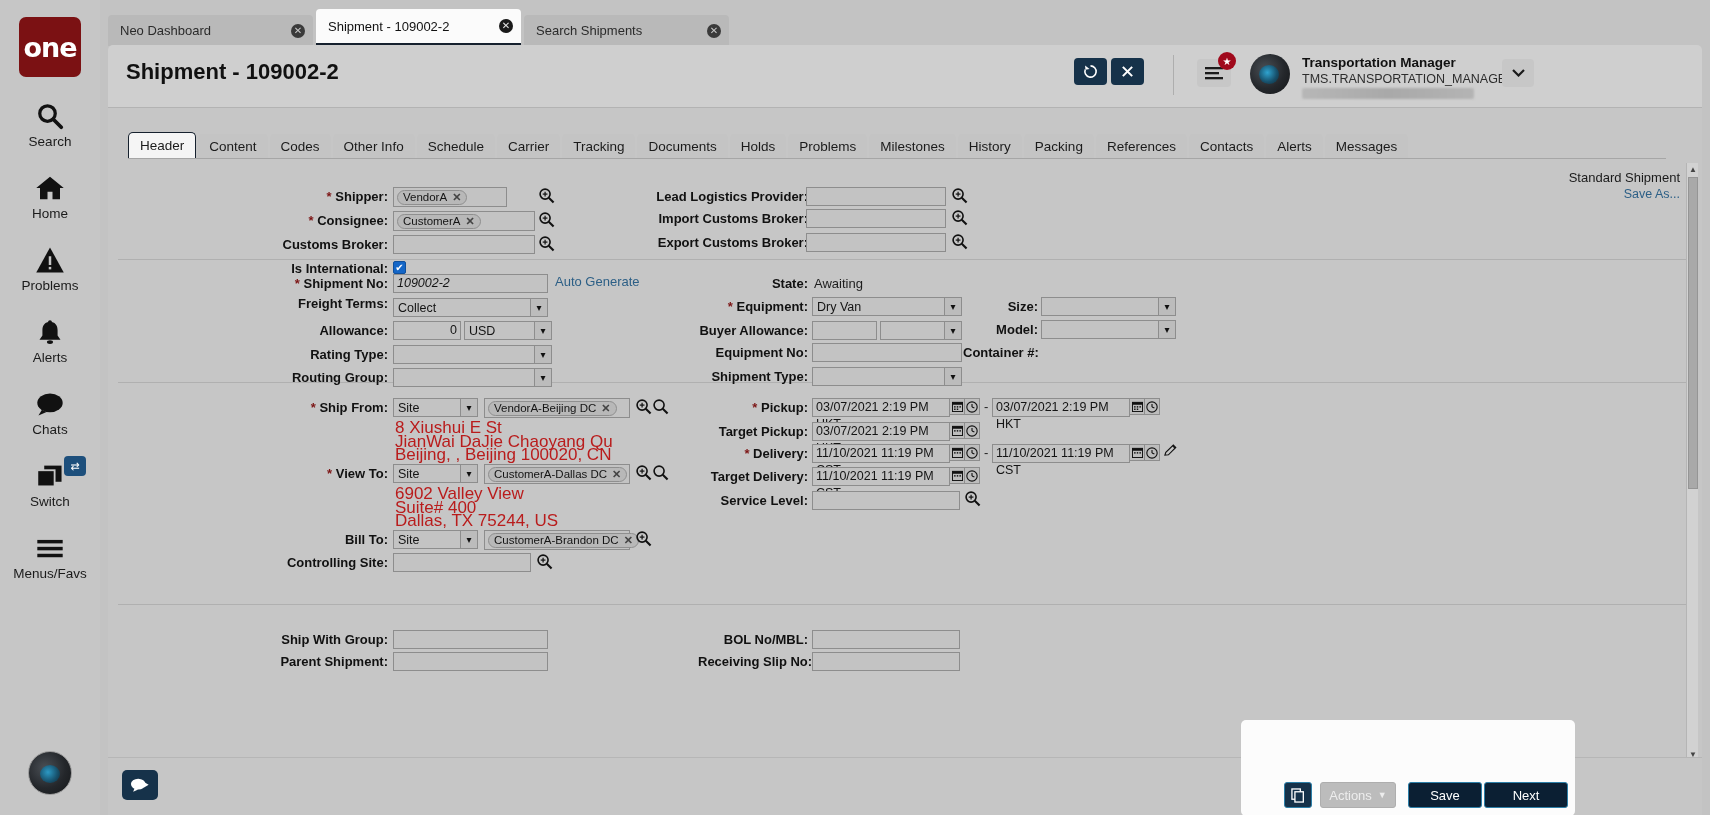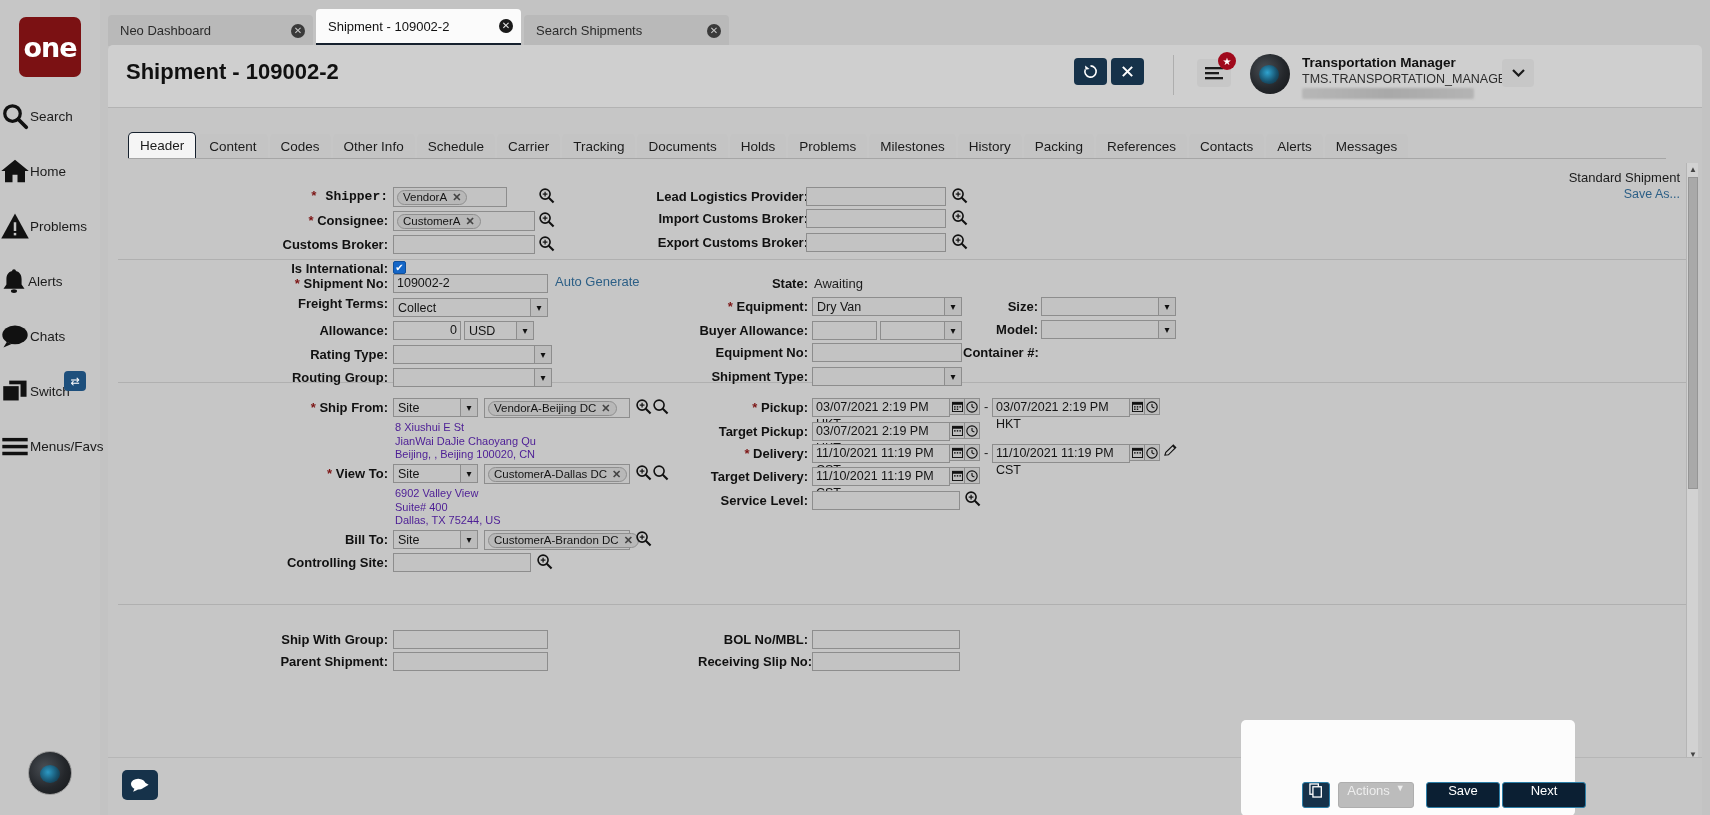--- a/index.html
+++ b/index.html
@@ -21,21 +21,21 @@
   }
   .brand-logo {
     width: 62px; height: 60px; margin-top: 17px;
     background: #7b1113; border-radius: 7px;
     display: flex; align-items: center; justify-content: center;
     color: #fff; font-size: 27px; font-weight: 600; letter-spacing: -1px;
     font-family: "DejaVu Sans", sans-serif;
   }
   .rail-item {
     width: 100px; margin-top: 22px;
-    display: flex; align-items: center;
+    display: flex; flex-direction: column; align-items: center;
     cursor: pointer; position: relative;
   }
   .rail-item .glyph { height: 33px; display:flex; align-items:center; justify-content:center; }
   .rail-item .glyph svg { display:block; }
   .rail-label {
     font-size: 13.5px; color: #1b1b1b; margin-top: 2px;
     font-family: "Liberation Sans", sans-serif;
   }
   .switch-badge {
     position: absolute; right: 14px; top: -3px;
@@ -236,21 +236,21 @@
   .chip {
     background: #b8b8b8; border: 1px solid #8f8f8f;
     border-radius: 9px; height: 15px;
     display:flex; align-items:center;
     padding: 0 5px; font-size: 11.5px; color:#141414;
     white-space: nowrap;
   }
   .chip .x { margin-left: 5px; color:#444; font-size: 11px; font-weight:700; cursor:pointer;}
   .mag { position:absolute; cursor:pointer; }
   .addr {
-    position:absolute; font-size: 11px; color:#4c1d95; line-height: 13.5px;
+    position:absolute; font-size: 17px; color:#b91c1c; line-height: 13.5px;
   }
   .link {
     position:absolute; font-size: 13px; color:#2c5f86; cursor:pointer;
   }
   .cal, .clk {
     position:absolute; width: 15px; height: 17px;
     display:flex; align-items:center; justify-content:center;
     cursor:pointer; background:#bdbdbd; border:1px solid #8d8d8d; border-left:none;
   }
   .dash { position:absolute; font-size:13px; color:#222; }
@@ -300,22 +300,22 @@
     display:flex; align-items:center; justify-content:center;
     cursor:pointer;
   }
   #action-pop {
     position:absolute; left: 1133px; top: -38px;
     width: 334px; height: 96px;
     background:#fcfcfc; border-radius: 5px;
   }
   .btn {
     position:absolute; height: 26px; border-radius:3px;
-    display:flex; align-items:flex-start; justify-content:center;
-    font-size: 13px; cursor:pointer;margin-left:18px;
+    display:flex; align-items:center; justify-content:center;
+    font-size: 13px; cursor:pointer;
   }
   .btn.primary { background:#0b1f33; color:#fff; border:1px solid #2c7fa8;}
   .btn.copy { background:#16324a; color:#fff; border:1px solid #2c7fa8; width:28px;}
   .btn.disabled { background:#bcbcbc; color:#ededed; border:1px solid #aeaeae;}
   #btn-copy { left: 1176px; top: 24px; }
   #btn-actions { left: 1212px; top: 24px; width: 76px; }
   #btn-save { left: 1300px; top: 24px; width: 74px; }
   #btn-next { left: 1376px; top: 24px; width: 84px; }
   .caret-dn { margin-left:6px; font-size:9px;}
 </style>
@@ -511,21 +511,21 @@
 
   <div id="std-ship">
     <div class="t1">Standard Shipment</div>
     <div class="t2">Save As...</div>
   </div>
 
   <div id="form-scroll">
 
     <div class="sect" style="height:100px;">
 
-      <div class="lbl" style="left:150px; top:27px; width:120px;font-family:Liberation Mono, monospace;">
+      <div class="lbl" style="left:150px; top:27px; width:120px;">
         <span class="req">*</span> <span>Shipper:</span>
       </div>
       <div class="chipbox" style="left:275px; top:27px; width:114px;">
         <span class="chip">
           <span>VendorA</span>
             <span class="x">✕</span>
         </span>
       </div>
       <span class="mag" style="left:420px; top:27px;">
         <svg width="17" height="17" viewBox="0 0 18 18">
@@ -599,32 +599,32 @@
             <line x1="5" y1="7.5" x2="10" y2="7.5" stroke="#111" stroke-width="1.3"></line>
             <line x1="7.5" y1="5" x2="7.5" y2="10" stroke="#111" stroke-width="1.3"></line>
           </svg>
       </span>
     </div>
 
     <div class="sect" style="height:123px;">
       <div class="lbl" style="left:135px; top:14px; width:135px;">
         <span class="req">*</span> <span>Shipment No:</span>
       </div>
-      <div class="fld" style="left:275px; top:14px; width:155px;">109002-2</div>
+      <div class="fld" style="left:275px; top:14px; width:155px;font-style:italic;">109002-2</div>
       <span class="link" style="left:437px; top:14px;">Auto Generate</span>
 
       <div class="lbl" style="left:135px; top:34px; width:135px;">Freight Terms:</div>
       <div class="sel" style="left:275px; top:38px; width:155px;">
         <span>Collect</span>
         <span class="caret">▾</span>
       </div>
 
       <div class="lbl" style="left:135px; top:61px; width:135px;">Allowance:</div>
       <div class="fld" style="left:275px; top:61px; width:68px; text-align:right;">0</div>
-      <div class="sel" style="left:346px; top:61px; width:70px;">
+      <div class="sel" style="left:346px; top:61px; width:88px;">
         <span>USD</span>
         <span class="caret">▾</span>
       </div>
 
       <div class="lbl" style="left:135px; top:85px; width:135px;">Rating Type:</div>
       <div class="sel" style="left:275px; top:85px; width:159px;">
         <span></span>
         <span class="caret">▾</span>
       </div>
 

